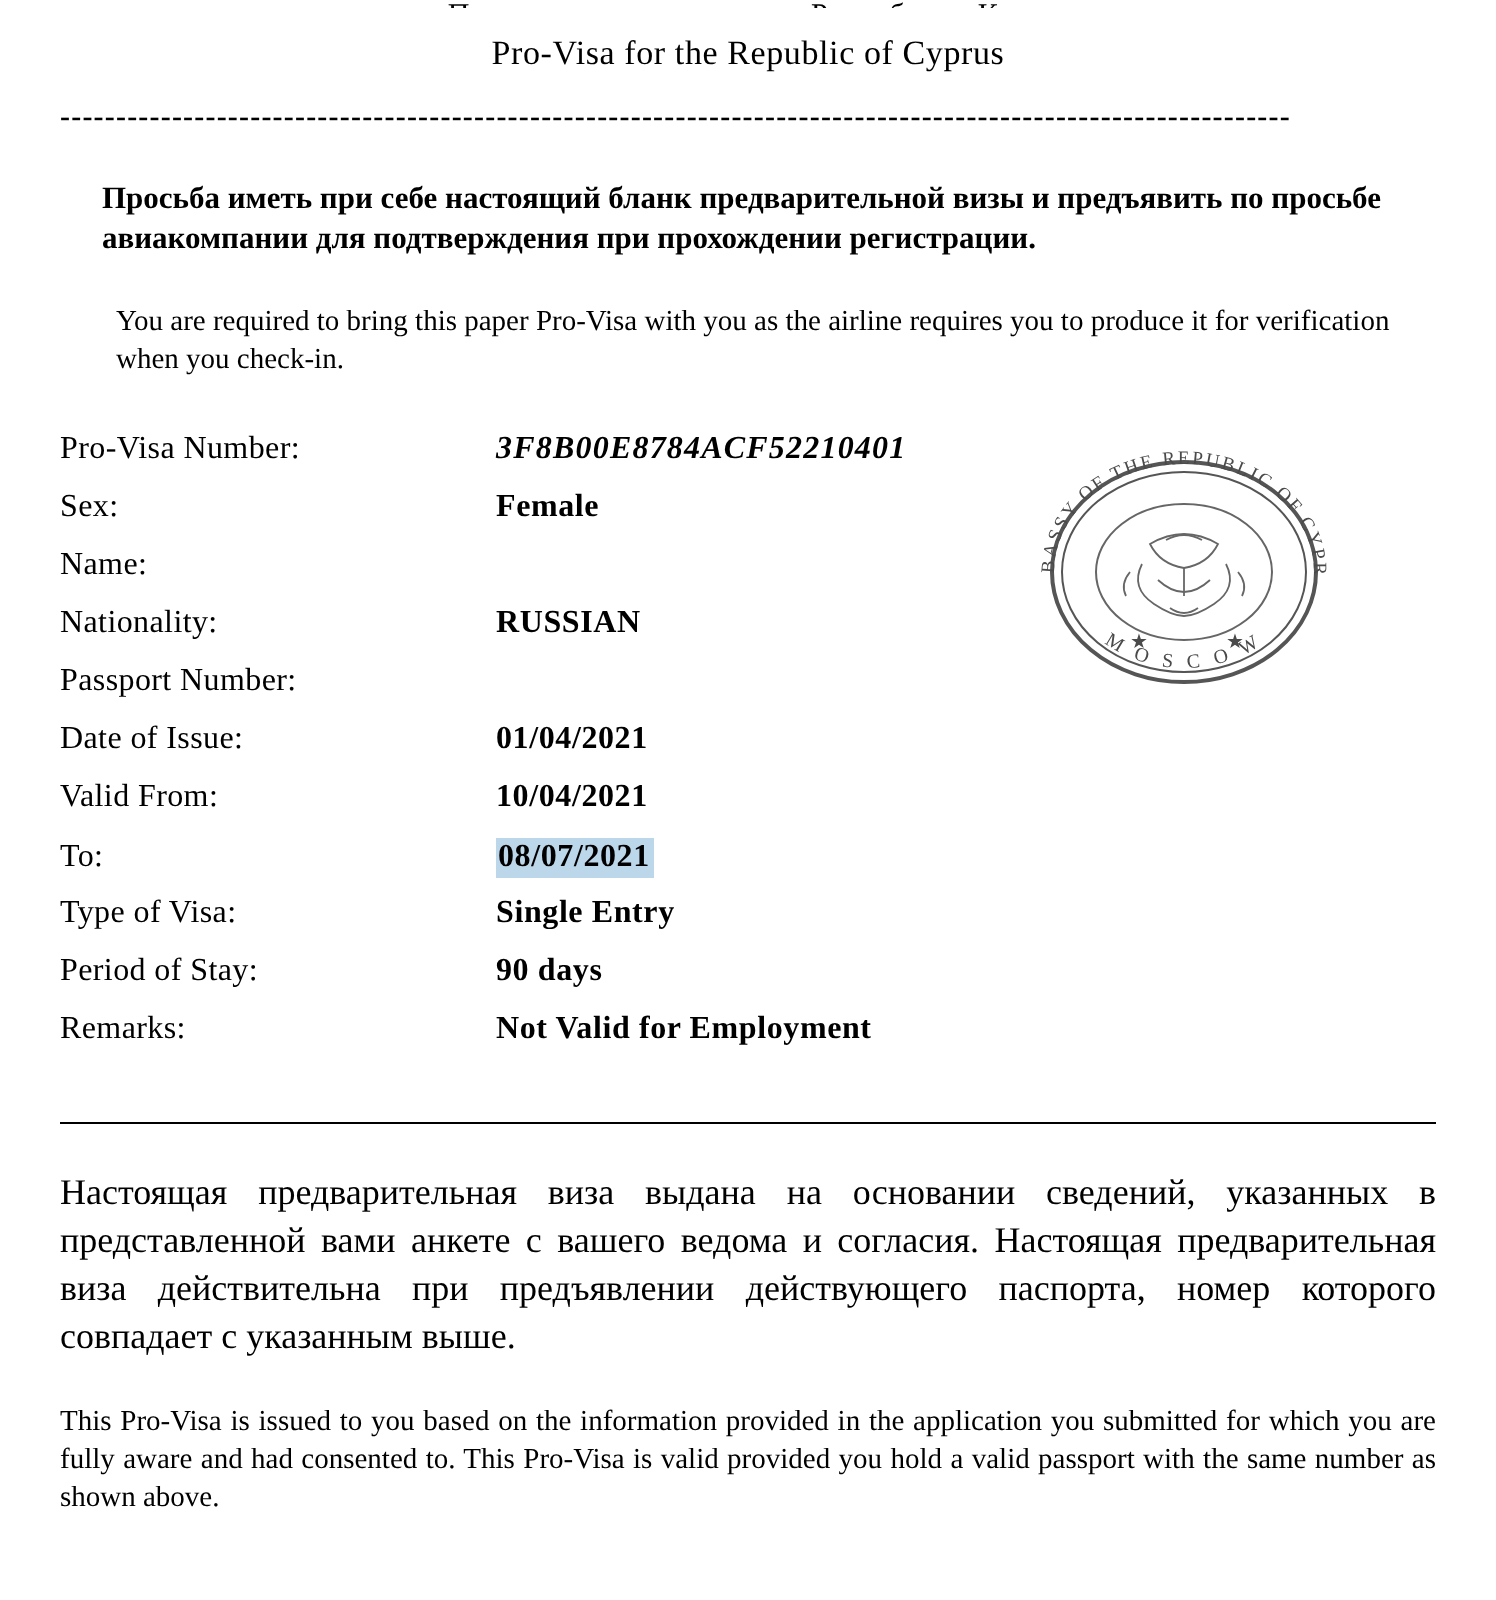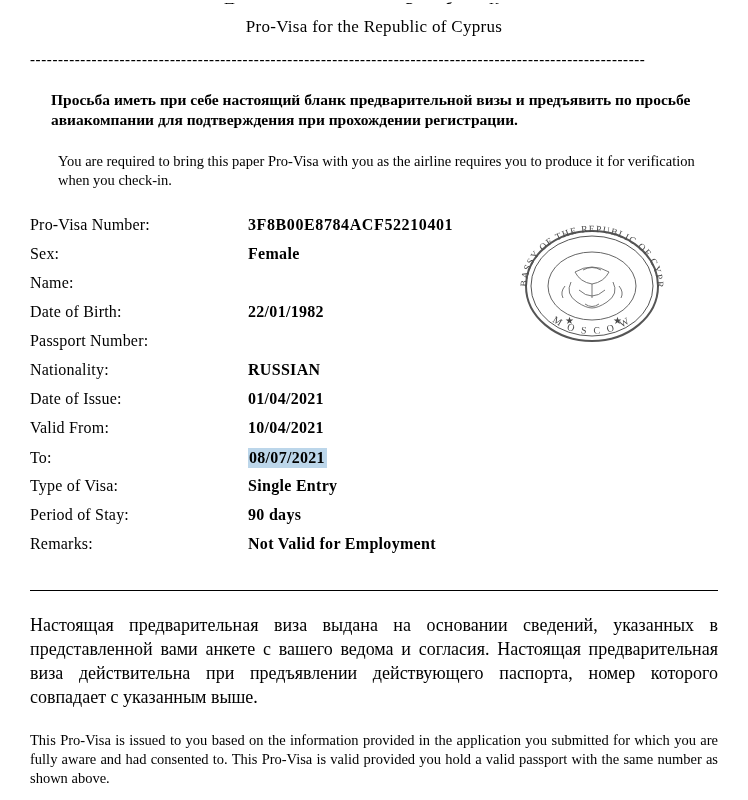--- a/index.html
+++ b/index.html
@@ -79,20 +79,21 @@
     font-size: 16px;
     letter-spacing: 0.2px;
   }
   .field-value {
     font-weight: bold;
     font-size: 16px;
     letter-spacing: 0.3px;
   }
   .field-value.mono-ish {
     letter-spacing: 0.6px;
+    font-style: italic;
   }
   .highlight {
     background: #bcd6ea;
     padding: 1px 2px 1px 1px;
   }
   .stamp {
     position: absolute;
     right: 38px;
     top: 4px;
     width: 175px;
@@ -173,36 +174,32 @@
     <div class="field-row">
       <div class="field-label">Sex:</div>
       <div class="field-value">Female</div>
     </div>
 
     <div class="field-row">
       <div class="field-label">Name:</div>
       <div class="field-value"></div>
     </div>
 
-    <div class="field-row">
-      <div class="field-label">Date of Birth:</div>
-      <div class="field-value">22/01/1982</div>
+
+    <div class="field-row">
+      <div class="field-label">Nationality:</div>
+      <div class="field-value">RUSSIAN</div>
     </div>
 
     <div class="field-row">
       <div class="field-label">Passport Number:</div>
       <div class="field-value"></div>
     </div>
 
     <div class="field-row">
-      <div class="field-label">Nationality:</div>
-      <div class="field-value">RUSSIAN</div>
-    </div>
-
-    <div class="field-row">
       <div class="field-label">Date of Issue:</div>
       <div class="field-value">01/04/2021</div>
     </div>
 
     <div class="field-row">
       <div class="field-label">Valid From:</div>
       <div class="field-value">10/04/2021</div>
     </div>
 
     <div class="field-row">

